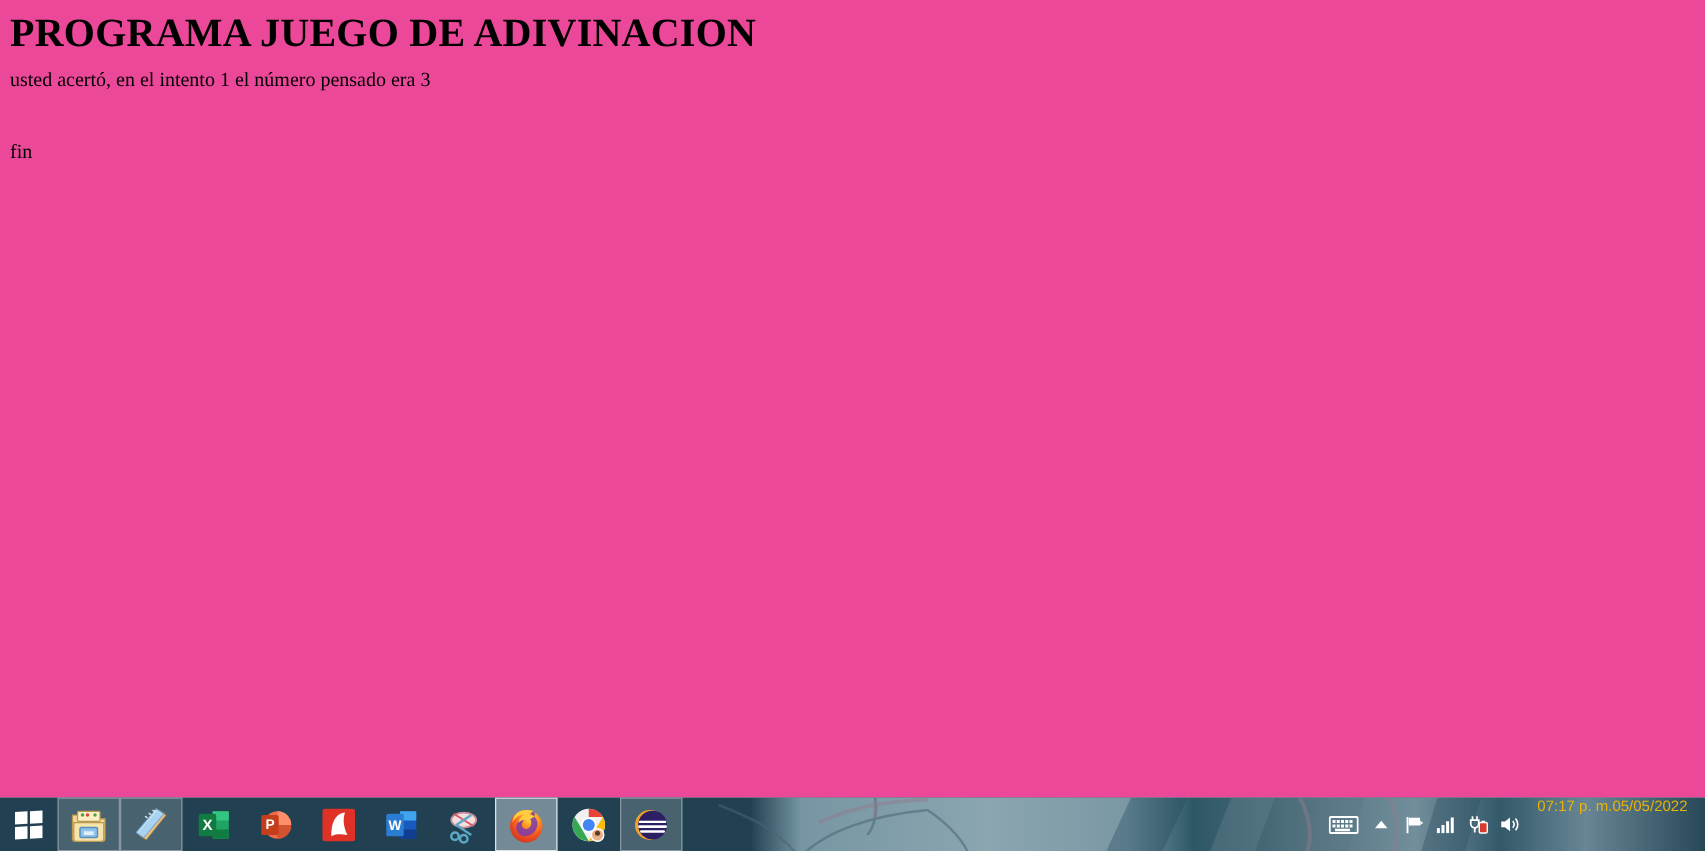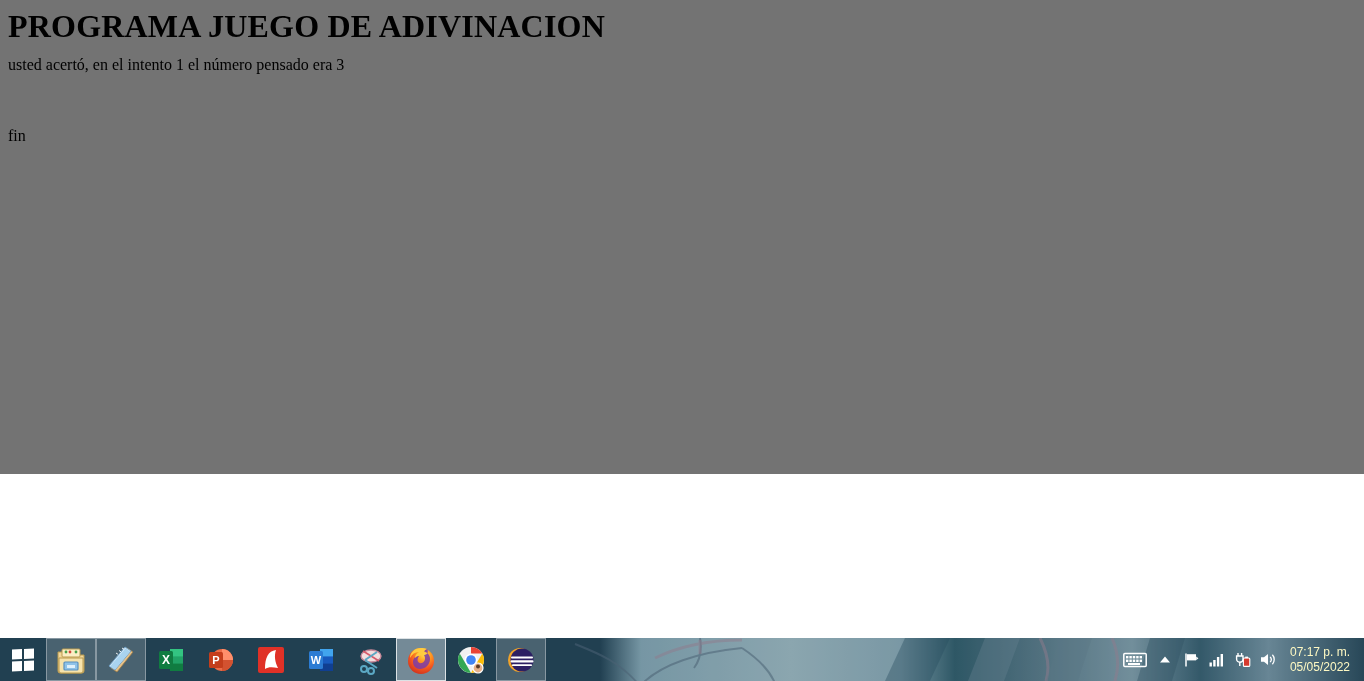--- a/index.html
+++ b/index.html
@@ -14,22 +14,22 @@
     overflow: hidden;
     position: relative;
   }
 
   
   #page-content {
     position: absolute;
     left: 0;
     top: 0;
     width: 1364px;
-    height: 474px;
-    background: #737373;
+    height: 638px;
+    background: #ec4899;
     box-sizing: border-box;
     padding: 0 8px;
     overflow: hidden;
   }
 
   #doc-heading {
     font-family: "Liberation Serif", "DejaVu Serif", serif;
     font-size: 32px;
     font-weight: bold;
     color: #000000;
@@ -41,21 +41,21 @@
   }
 
   .doc-paragraph {
     font-family: "Liberation Serif", "DejaVu Serif", serif;
     font-size: 16px;
     color: #000000;
     margin: 0;
     line-height: 1.2;
   }
   #doc-line-result { margin-top: 10px; }
-  #doc-line-end { margin-top: 52px; }
+  #doc-line-end { margin-top: 38px; }
 
   
   #taskbar {
     position: absolute;
     left: 0;
     top: 638px;
     width: 1364px;
     height: 43px;
     background: #254456;
     display: flex;
@@ -125,28 +125,28 @@
     z-index: 3;
     padding-right: 4px;
     flex: 0 0 auto;
   }
   .tray-icon {
     width: 26px; height: 43px;
     display: flex; align-items: center; justify-content: center;
   }
   .tray-icon.wide { width: 34px; }
   #tray-clock {
-    color: #fef9c3;
+    color: #eab308;
     font-family: "Liberation Sans", "DejaVu Sans", sans-serif;
     font-size: 12px;
     line-height: 15px;
     text-align: right;
     padding: 0 10px 0 8px;
     display: flex;
-    flex-direction: column;
+    flex-direction: row;
     justify-content: center;
     height: 43px;
   }
 </style>
 </head>
 <body>
 
 <div id="page-content">
   <h1 id="doc-heading">PROGRAMA JUEGO DE ADIVINACION</h1>
   <p class="doc-paragraph" id="doc-line-result">usted acertó, en el intento 1 el número pensado era 3</p>

